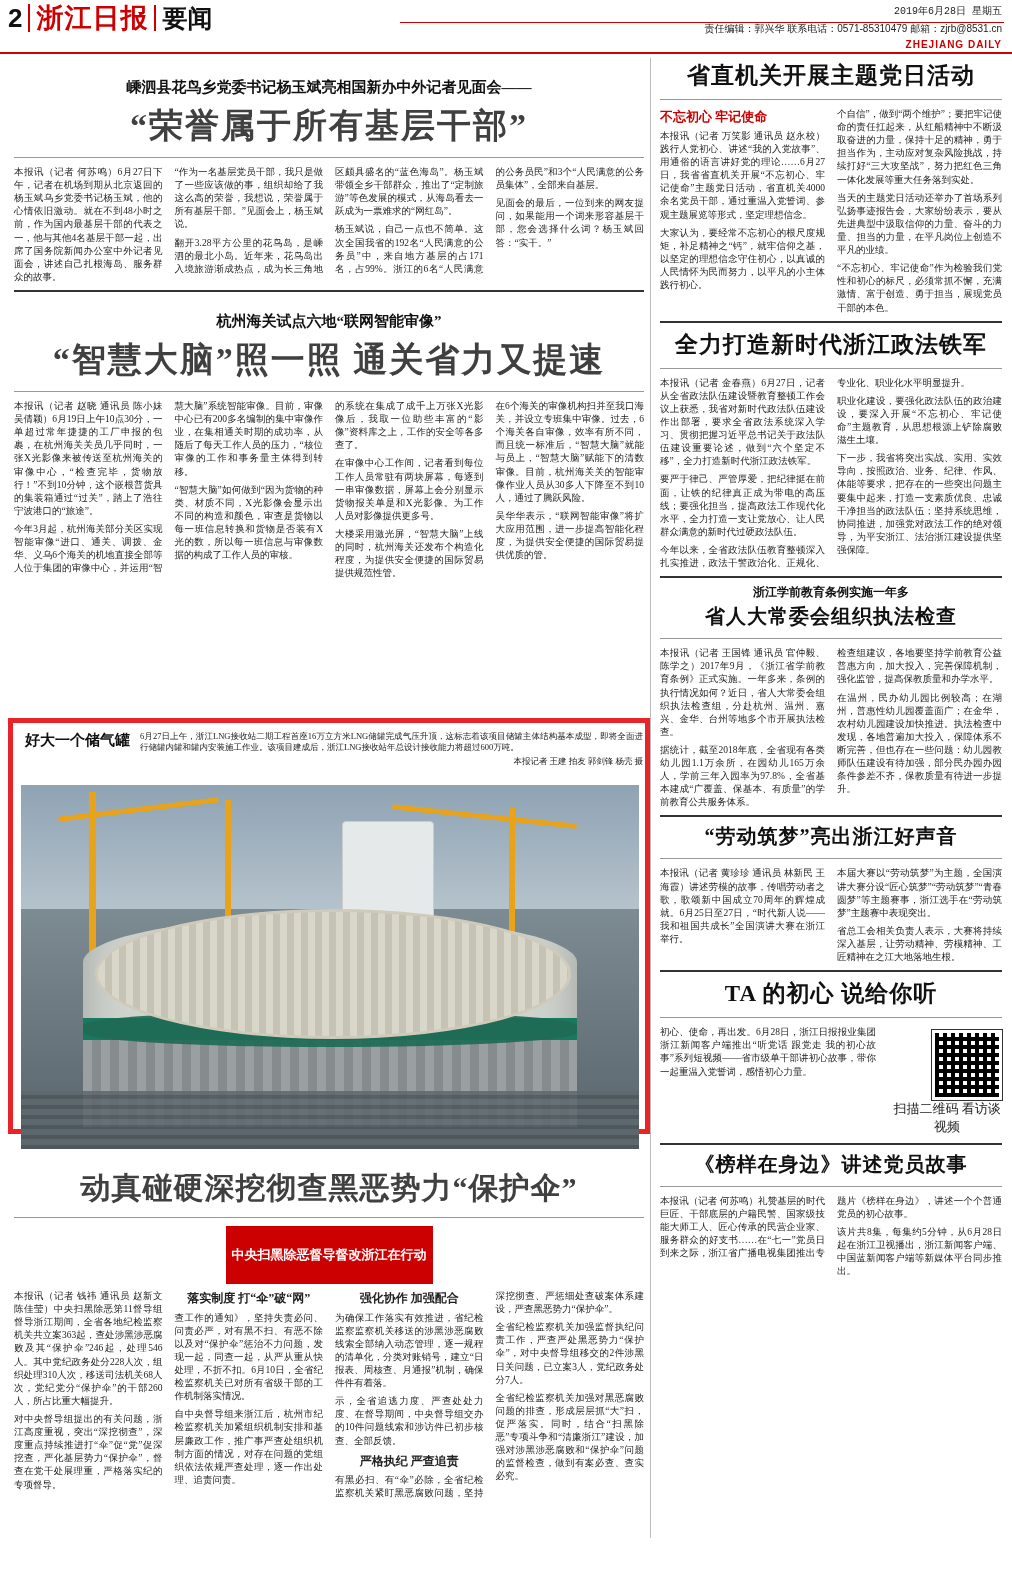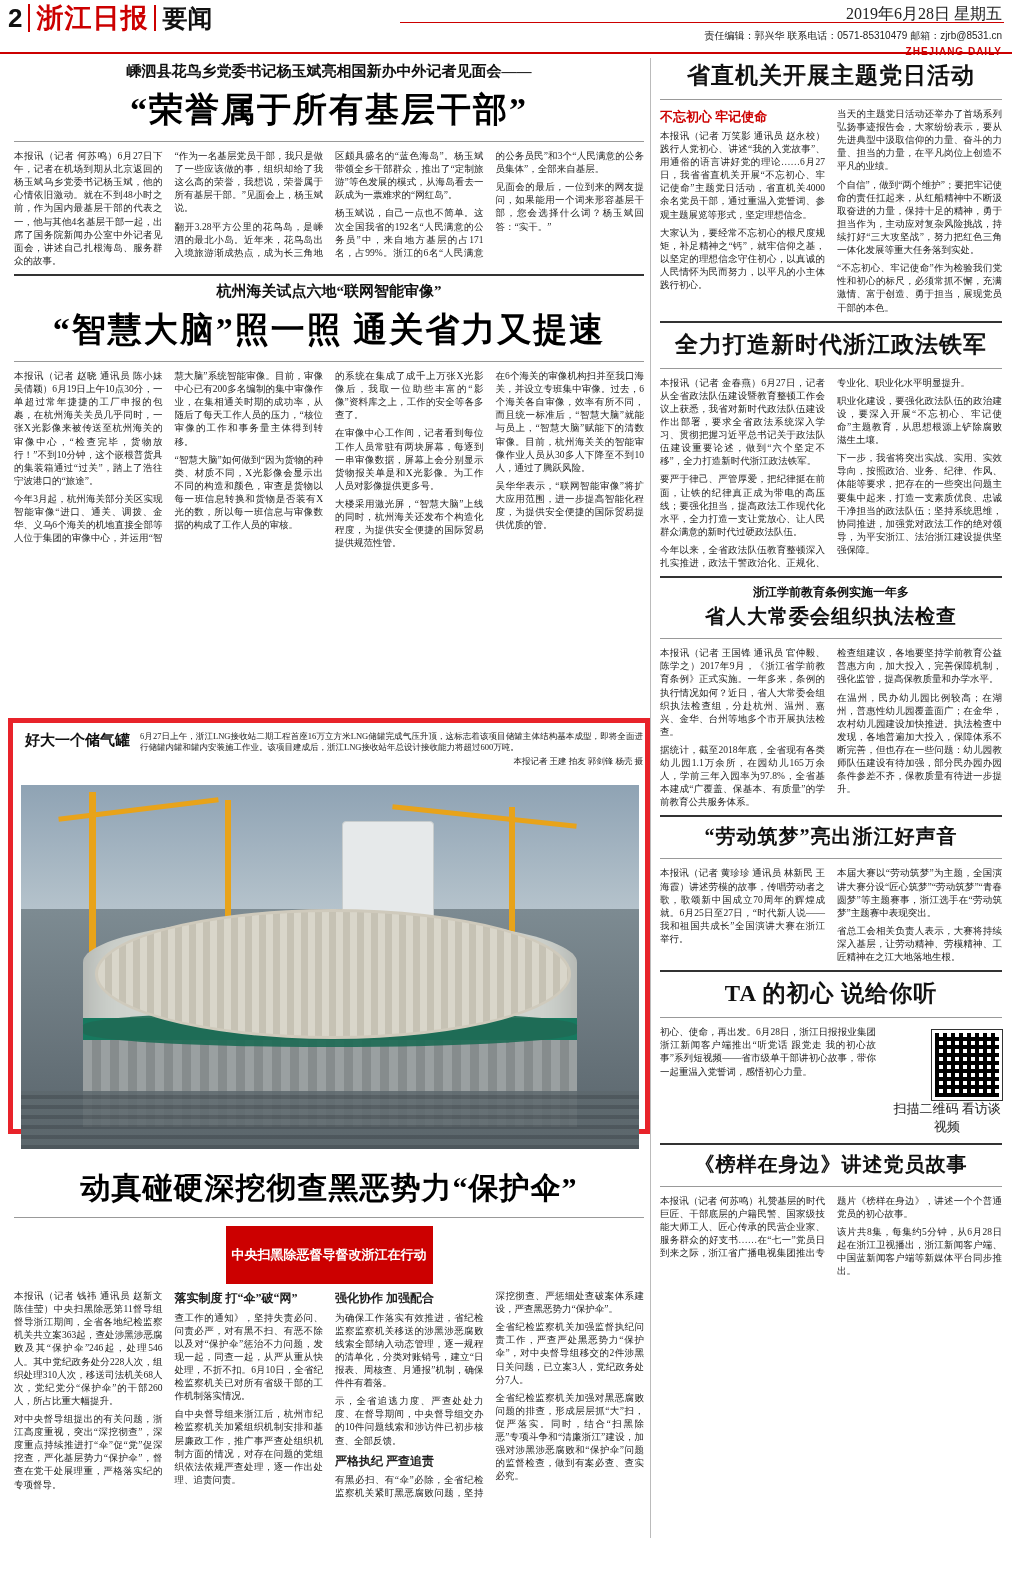--- a/index.html
+++ b/index.html
@@ -8,32 +8,32 @@
 
   
   .masthead{position:absolute;left:0;top:0;width:1012px;height:52px;border-bottom:2px solid #c00;}
   .mh-left{position:absolute;left:8px;top:4px;display:flex;align-items:center;gap:6px;}
   .mh-pageno{font-family:"Liberation Sans",sans-serif;font-size:26px;font-weight:bold;color:#111;line-height:1;}
   .mh-rule{width:2px;height:28px;background:#c00;}
   .mh-logo{font-family:"Liberation Serif",serif;font-size:27px;font-weight:bold;color:#c00;letter-spacing:1px;line-height:1;}
   .mh-sep{width:2px;height:26px;background:#c00;}
   .mh-section{font-family:"Liberation Serif",serif;font-size:25px;font-weight:bold;color:#111;line-height:1;}
   .mh-right{position:absolute;right:10px;top:4px;text-align:right;}
-  .mh-date{font-family:Liberation Serif, serif;font-size:16px;color:#222;}
+  .mh-date{font-family:Liberation Mono, monospace;font-size:10px;color:#222;}
   .mh-credit{font-family:"Liberation Sans",sans-serif;font-size:10px;color:#222;margin-top:4px;}
   .mh-en{font-family:"Liberation Sans",sans-serif;font-size:10px;color:#c00;font-weight:bold;margin-top:3px;letter-spacing:1px;}
   .mh-redline{position:absolute;left:400px;right:8px;top:22px;height:1px;background:#c00;}
 
   
   .main-col{position:absolute;left:14px;top:58px;width:630px;}
   .side-col{position:absolute;left:660px;top:58px;width:342px;}
   .vdiv{position:absolute;left:650px;top:58px;width:1px;height:1480px;background:#bbb;}
 
-  h1.hl{font-family:"Liberation Serif",serif;font-weight:bold;color:#000000;text-align:center;margin:0;}
-  .kicker{font-family:"Liberation Serif",serif;font-size:15px;font-weight:bold;text-align:center;color:#111;margin:4px 0 6px;}
+  h1.hl{font-family:"Liberation Serif",serif;font-weight:bold;color:#404040;text-align:center;margin:0;}
+  .kicker{font-family:"Liberation Serif",serif;font-size:15px;font-weight:bold;text-align:center;color:#111;margin:20px 0 6px;}
   .bigtitle{font-size:34px;letter-spacing:2px;margin:2px 0 8px;}
   .rule{height:1px;background:#999;margin:8px 0;}
   .rule2{height:2px;background:#333;margin:6px 0;}
   .cols4{column-count:4;column-gap:12px;}
   .body-text{font-size:9.5px;line-height:1.38;text-align:justify;color:#222;}
   .body-text p{margin:0 0 5px;}
 
   
   .photo-wrap{position:absolute;left:8px;top:718px;width:642px;height:416px;border:5px solid #e8232a;background:#fff;box-sizing:border-box;}
   .photo-cap{position:absolute;left:12px;top:8px;width:618px;display:flex;gap:10px;}
@@ -68,21 +68,21 @@
   .s-kicker{font-size:12px;text-align:center;font-weight:bold;margin:4px 0 2px;}
 
   .qr{width:64px;height:64px;background:
      repeating-linear-gradient(0deg,#000 0 4px,#fff 4px 8px),
      repeating-linear-gradient(90deg,#000 0 4px,rgba(255,255,255,0) 4px 8px);
      background-blend-mode:multiply;border:3px solid #fff;outline:1px solid #333;}
   .qr-wrap{display:flex;gap:8px;align-items:center;justify-content:flex-end;margin-top:4px;}
   .qr-cap{font-size:13px;line-height:1.4;text-align:center;}
 
   .redbar{background:#c00;color:#fff;font-weight:bold;font-size:13px;padding:20px 6px;display:inline-block;}
-  .subhead{font-size:12px;font-weight:bold;text-align:left;margin:6px 0 4px;}
+  .subhead{font-size:12px;font-weight:bold;text-align:center;margin:6px 0 4px;}
 </style>
 </head>
 <body>
 
 <div class="page">
 
   <div class="masthead">
     <div class="mh-left">
       <span class="mh-pageno">2</span>
       <span class="mh-rule"></span>
@@ -184,22 +184,22 @@
 
   <div class="side-col">
 
     <div>
       <h2 class="s-title">省直机关开展主题党日活动</h2>
       <div class="rule"></div>
       <div class="cols2 body-text">
         <div class="s-sub">不忘初心 牢记使命</div>
         <p>本报讯（记者 万笑影 通讯员 赵永校）践行人党初心、讲述“我的入党故事”、用通俗的语言讲好党的理论……6月27日，我省省直机关开展“不忘初心、牢记使命”主题党日活动，省直机关4000余名党员干部，通过重温入党誓词、参观主题展览等形式，坚定理想信念。</p>
         <p>大家认为，要经常不忘初心的根尺度规矩，补足精神之“钙”，就牢信仰之基，以坚定的理想信念守住初心，以真诚的人民情怀为民而努力，以平凡的小主体践行初心。</p>
+        <p>个自信”，做到“两个维护”；要把牢记使命的责任扛起来，从红船精神中不断汲取奋进的力量，保持十足的精神，勇于担当作为，主动应对复杂风险挑战，持续打好“三大攻坚战”，努力把红色三角一体化发展等重大任务落到实处。</p>
         <p>当天的主题党日活动还举办了首场系列弘扬事迹报告会，大家纷纷表示，要从先进典型中汲取信仰的力量、奋斗的力量、担当的力量，在平凡岗位上创造不平凡的业绩。</p>
-        <p>个自信”，做到“两个维护”；要把牢记使命的责任扛起来，从红船精神中不断汲取奋进的力量，保持十足的精神，勇于担当作为，主动应对复杂风险挑战，持续打好“三大攻坚战”，努力把红色三角一体化发展等重大任务落到实处。</p>
         <p>“不忘初心、牢记使命”作为检验我们党性和初心的标尺，必须常抓不懈，充满激情、富于创造、勇于担当，展现党员干部的本色。</p>
       </div>
     </div>
 
     <div class="rule2"></div>
 
     <div>
       <h2 class="s-title">全力打造新时代浙江政法铁军</h2>
       <div class="rule"></div>
       <div class="cols2 body-text">

